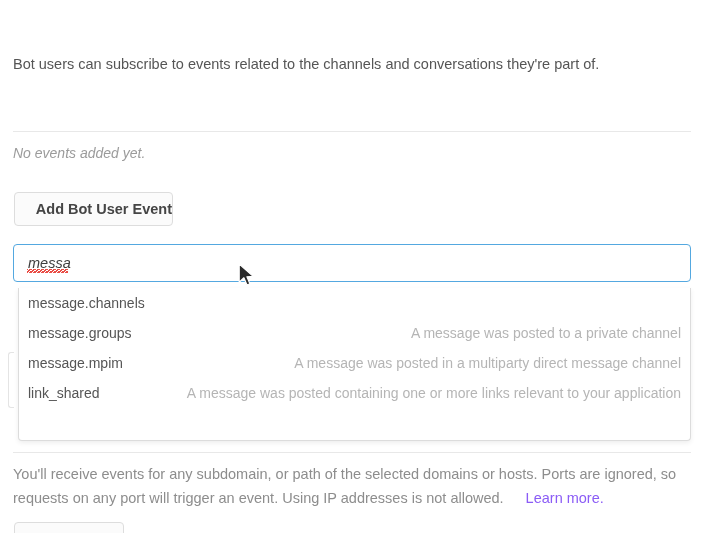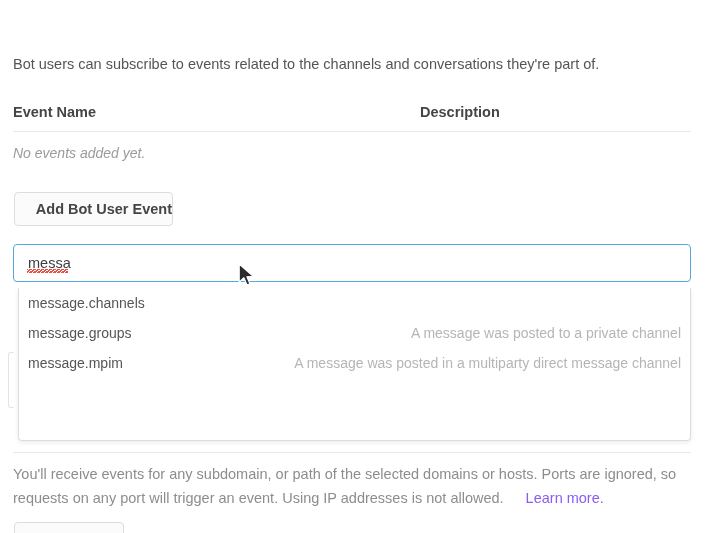--- a/index.html
+++ b/index.html
@@ -92,20 +92,21 @@
     left: 13px; top: 244px;
     width: 678px; height: 38px;
     background: #ffffff;
     border: 1px solid #54a8e0;
     border-radius: 4px;
     padding: 0 14px;
     font-family: "Liberation Sans", sans-serif;
     font-size: 14.5px;
     color: #3d3d3d;
     outline: none;
+    font-style: italic;
   }
   .combo-input::placeholder { color: #b4b4b4; }
   
   .spell-squiggle {
     position: absolute;
     left: 27px; top: 269px;
     width: 41px; height: 4px;
     background-image:
       repeating-linear-gradient(135deg,
         #e8453c 0px, #e8453c 1px,
@@ -201,24 +202,20 @@
   }
 </style>
 </head>
 <body>
 
 <div id="page">
 
 
   <div class="page-subtitle">Bot users can subscribe to events related to the channels and conversations they're part of.</div>
 
-  <div class="table-head">
-    <div class="th th-event">Event Name</div>
-    <div class="th th-desc">Description</div>
-  </div>
 
   <div class="table-rule"></div>
 
   <div class="empty-row">No events added yet.</div>
 
   <button class="btn-add">Add Bot User Event</button>
 
   <div class="ghost-field"></div>
 
   <input class="combo-input" type="text" value="messa" style="">
@@ -228,20 +225,24 @@
     <div class="dd-item">
       <span class="dd-name">message.channels</span>
     </div>
     <div class="dd-item">
       <span class="dd-name">message.groups</span>
       <span class="dd-desc">A message was posted to a private channel</span>
     </div>
     <div class="dd-item">
       <span class="dd-name">message.mpim</span>
       <span class="dd-desc">A message was posted in a multiparty direct message channel</span>
+    </div>
+    <div class="dd-item">
+      <span class="dd-name">link_shared</span>
+      <span class="dd-desc">A message was posted containing one or more links relevant to your application</span>
     </div>
   </div>
 
   <div class="footer-rule"></div>
 
   <div class="footer-note"><span>You'll receive events for any subdomain, or path of the selected domains or hosts. Ports are ignored, so requests on any port will trigger an event. Using IP addresses is not allowed. </span><a class="footer-link">Learn more.</a></div>
 
   <button class="btn-bottom"></button>
 
   <svg class="cursor" viewBox="0 0 18 26">

